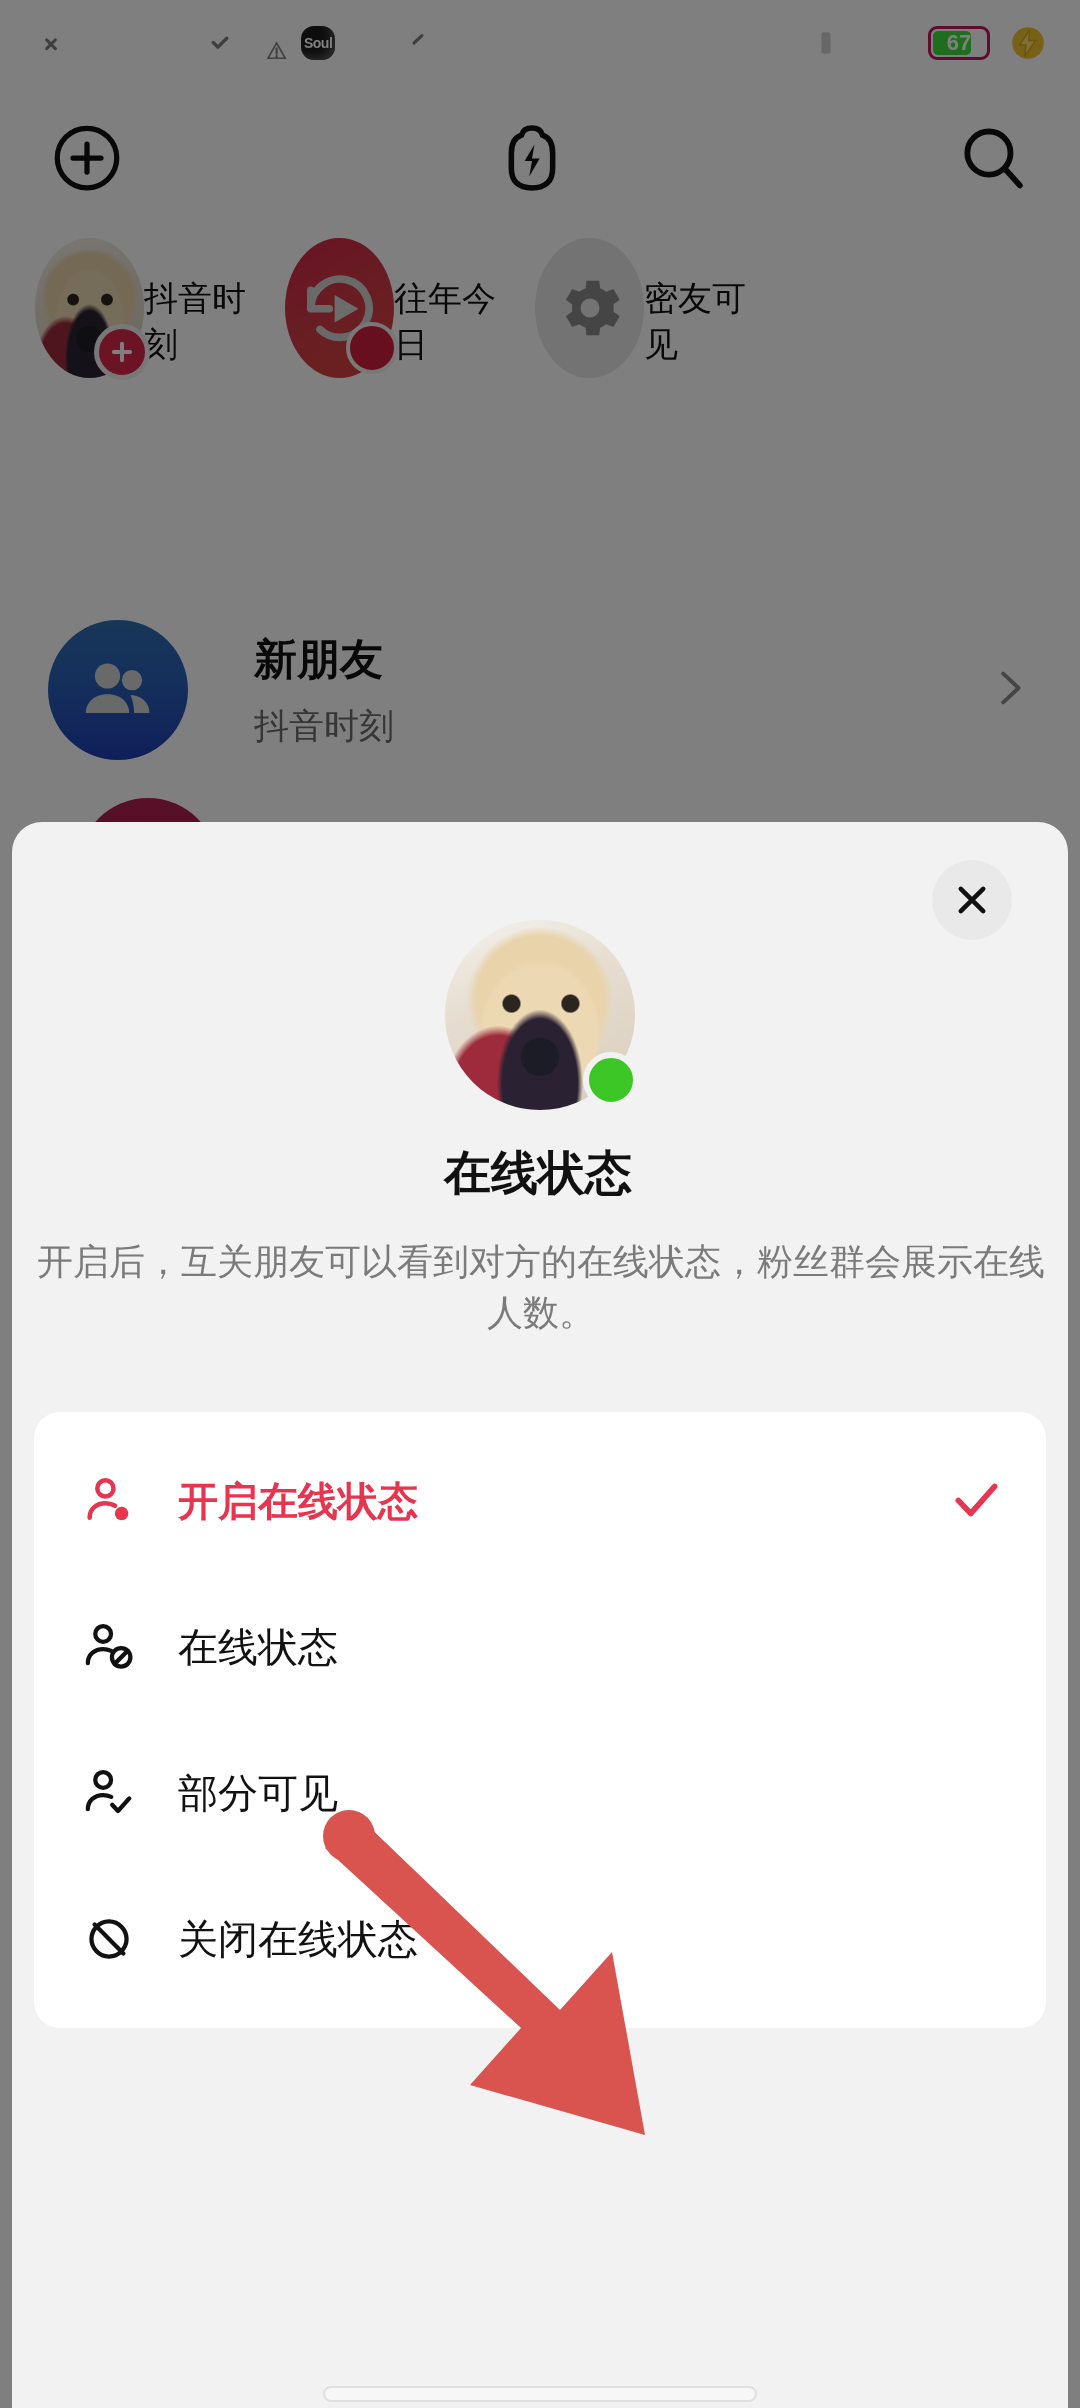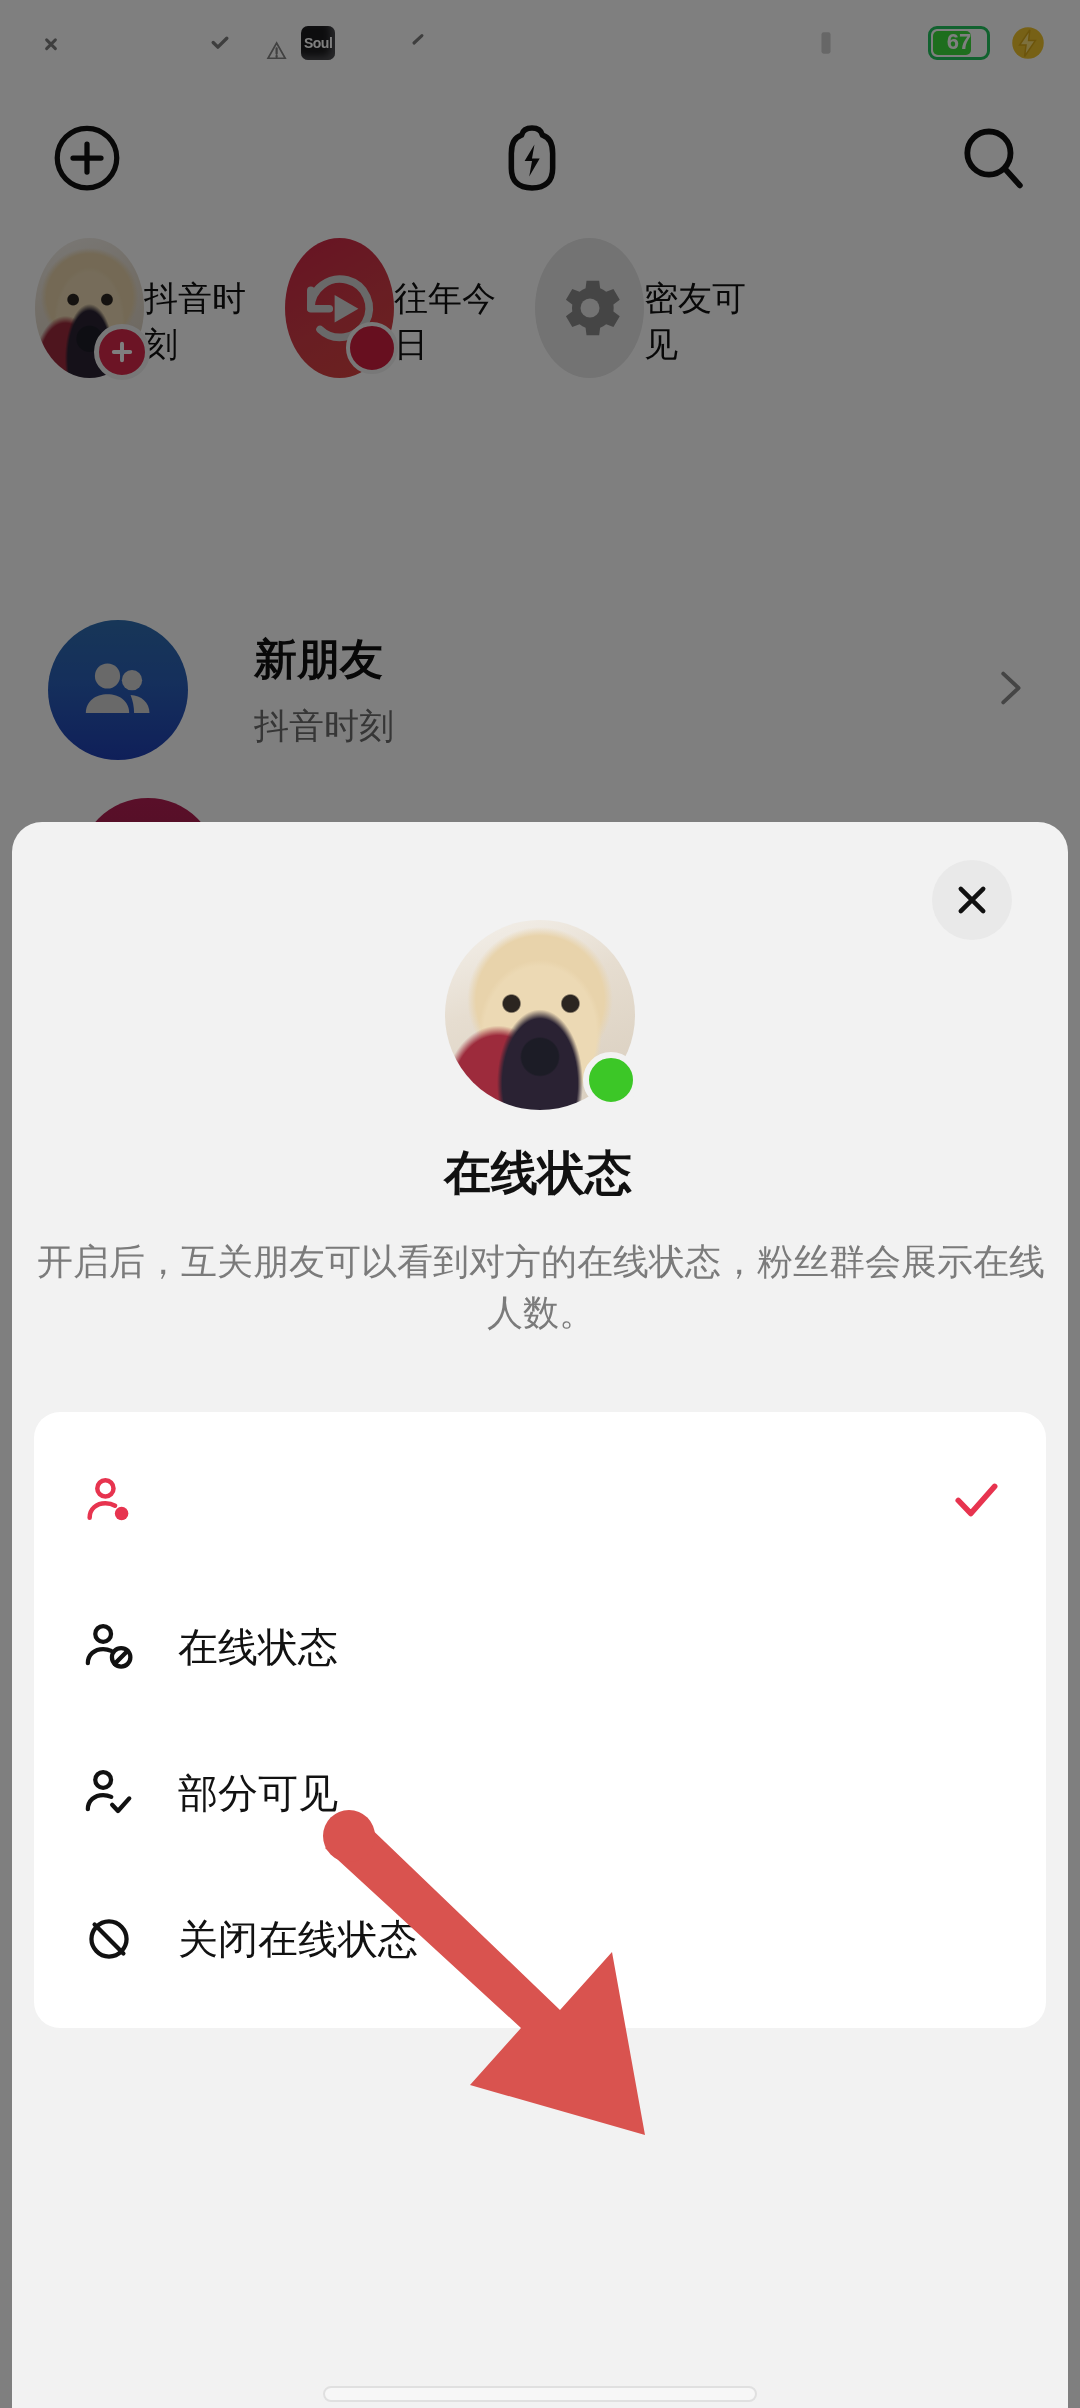--- a/index.html
+++ b/index.html
@@ -39,32 +39,32 @@
   .sb-left, .sb-right { display: flex; align-items: center; }
   .sb-left { gap: 14px; }
   .sb-right { gap: 20px; }
   .sb-time {
     font-size: 41px; color: #ffffff;
     font-weight: 400; letter-spacing: 0.5px;
     margin-right: 4px;
   }
   .sb-ico { display: block; }
   .soul-ico {
-    width: 34px; height: 34px; border-radius: 7px;
+    width: 34px; height: 34px; border-radius: 13px;
     background: #1b1b1d;
     color: #ffffff; font-size: 14px; font-weight: 700;
     display: flex; align-items: center; justify-content: center;
     letter-spacing: -0.5px;
     box-shadow: inset -5px -4px 7px rgba(120,120,125,0.55);
   }
   .batt-wrap { display:flex; align-items:center; }
   .batt {
     width: 62px; height: 34px;
-    border: 3px solid #22c55e; border-radius: 9px;
-    position: relative; display:flex; align-items:flex-start;
+    border: 3px solid #be185d; border-radius: 9px;
+    position: relative; display:flex; align-items:center;
   }
   .batt::after {
     content:""; position:absolute; right:-8px; top:10px;
     width:5px; height:12px; background:#ffffff; border-radius:0 3px 3px 0;
   }
   .batt-fill {
     position:absolute; left:2px; top:2px; bottom:2px;
     width: 67%; background:#3ddc3d; border-radius: 5px;
   }
   .batt-num {
@@ -403,20 +403,23 @@
     <div id="options-card">
 
       <div class="opt-row selected">
         <span class="opt-icon">
           <svg width="54" height="54" viewBox="0 0 24 24">
             <circle cx="10.4" cy="6.4" r="3.6" fill="none" stroke="#e7344f" stroke-width="2"></circle>
             <path d="M3.4 19.4c0-3.9 3.1-6.4 7-6.4 1.6 0 3.1.4 4.3 1.1" fill="none" stroke="#e7344f" stroke-width="2" stroke-linecap="round"></path>
             <circle cx="17.6" cy="17.6" r="3" fill="#e7344f"></circle>
           </svg>
         </span>
+        <span class="opt-label">
+          <span>开启在线状态</span>
+        </span>
         <span class="opt-check">
           <svg width="56" height="56" viewBox="0 0 24 24">
             <path d="M4.4 12.6l5.4 5.6L20 6.6" fill="none" stroke="#e7344f" stroke-width="2.4" stroke-linecap="round" stroke-linejoin="round"></path>
           </svg>
         </span>
       </div>
 
       <div class="opt-row">
         <span class="opt-icon">
           <svg width="54" height="54" viewBox="0 0 24 24">

